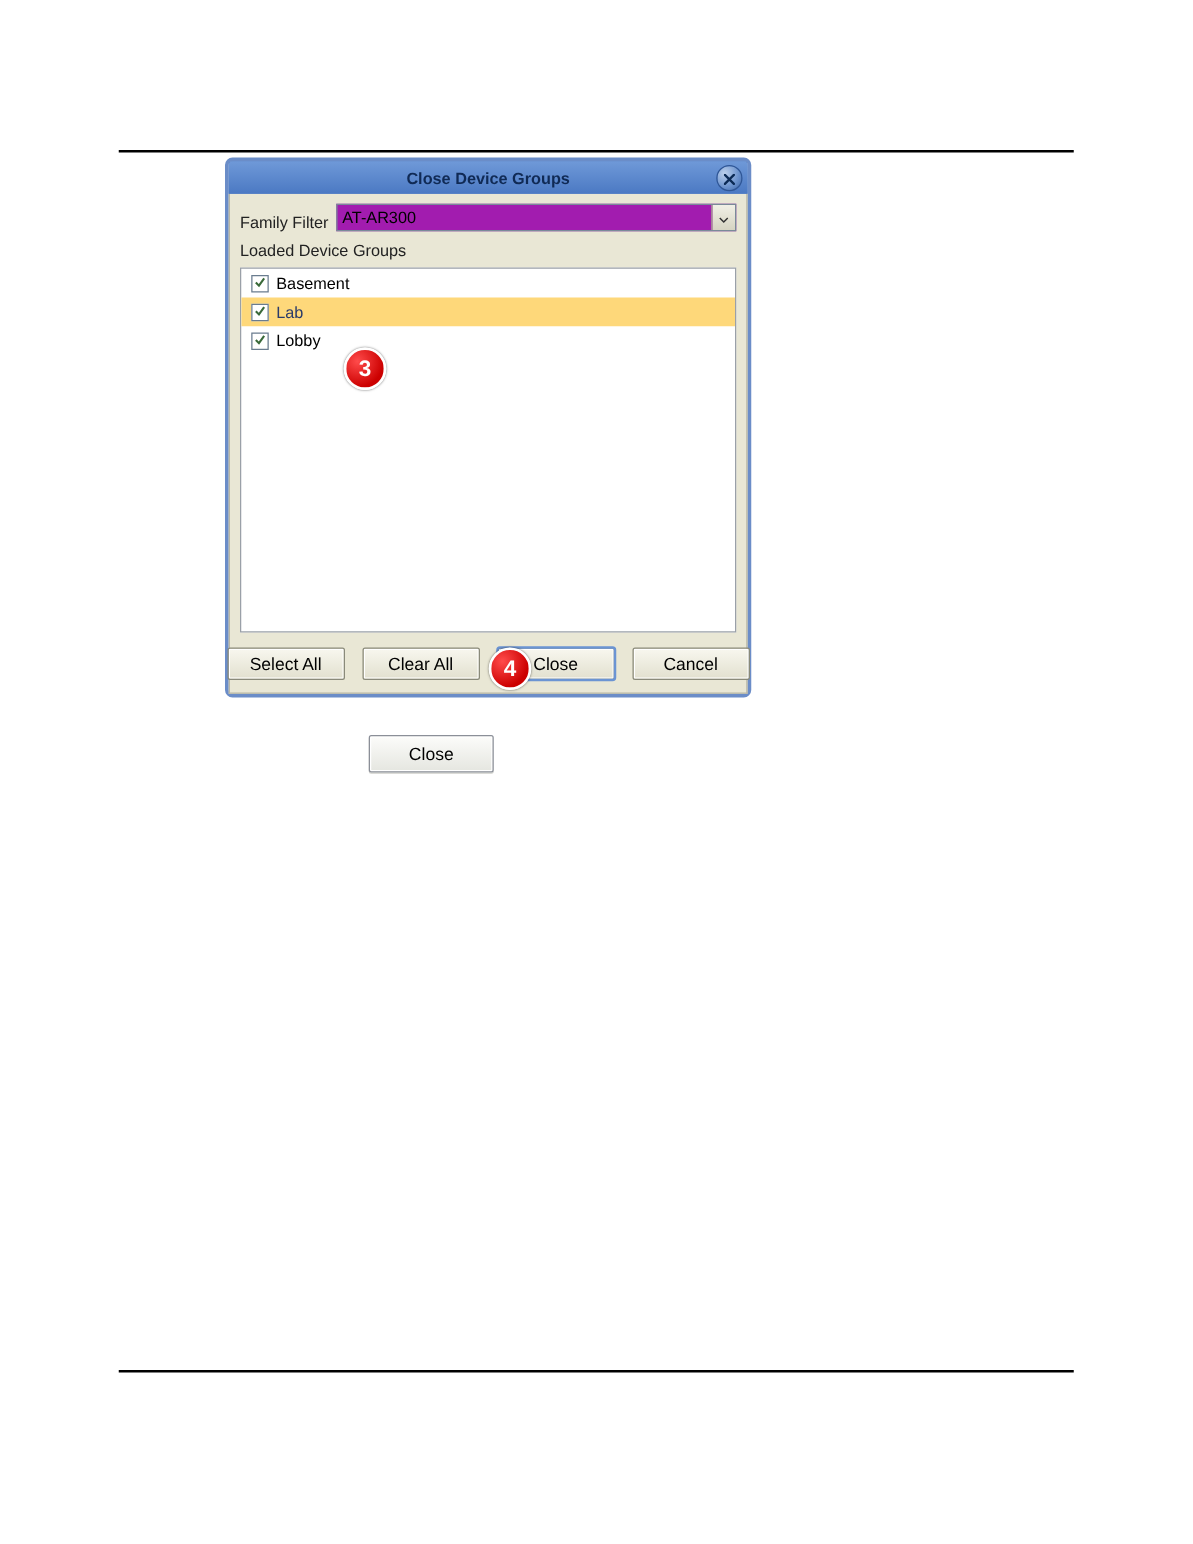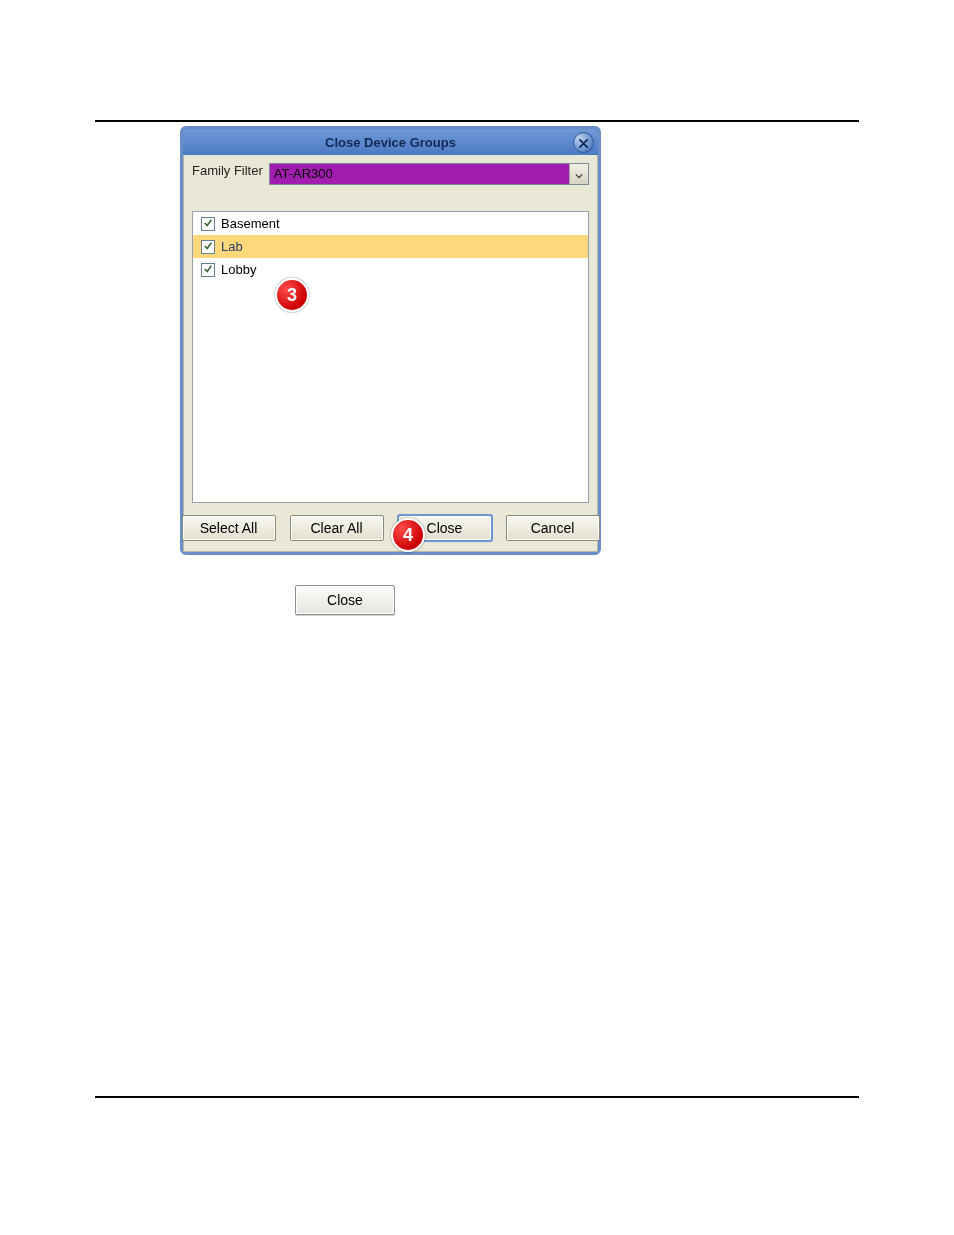--- a/index.html
+++ b/index.html
@@ -83,23 +83,23 @@
 
   .dialog-body {
     background: #e9e7d5;
     border: 1px solid #b8b6a4;
     border-top: none;
     padding: 8px 8px 10px 8px;
   }
 
   .filter-row {
     display: flex;
-    align-items: flex-start;
+    align-items: flex-end;
     gap: 6px;
-    margin-bottom: 26px;
+    margin-bottom: 8px;
   }
   .filter-row label {
     font-size: 13px;
     color: #222;
   }
   .filter-select {
     flex: 1;
     height: 22px;
     display: flex;
     align-items: stretch;
@@ -253,20 +253,21 @@
             <div class="sel-btn">
               <span>
                 <svg viewBox="0 0 10 6">
                     <path d="M1 1 L5 5 L9 1" fill="none" stroke="#333" stroke-width="1.5"></path>
                   </svg>
               </span>
             </div>
           </div>
         </div>
 
+        <div class="section-label">Loaded Device Groups</div>
 
         <div class="list-box">
           <div class="list-row">
             <span class="cb">
               <span>
                 <svg viewBox="0 0 12 12">
                     <path d="M2 6 L5 9 L10 2" fill="none" stroke="#3a6a3a" stroke-width="2"></path>
                   </svg>
               </span>
             </span>

